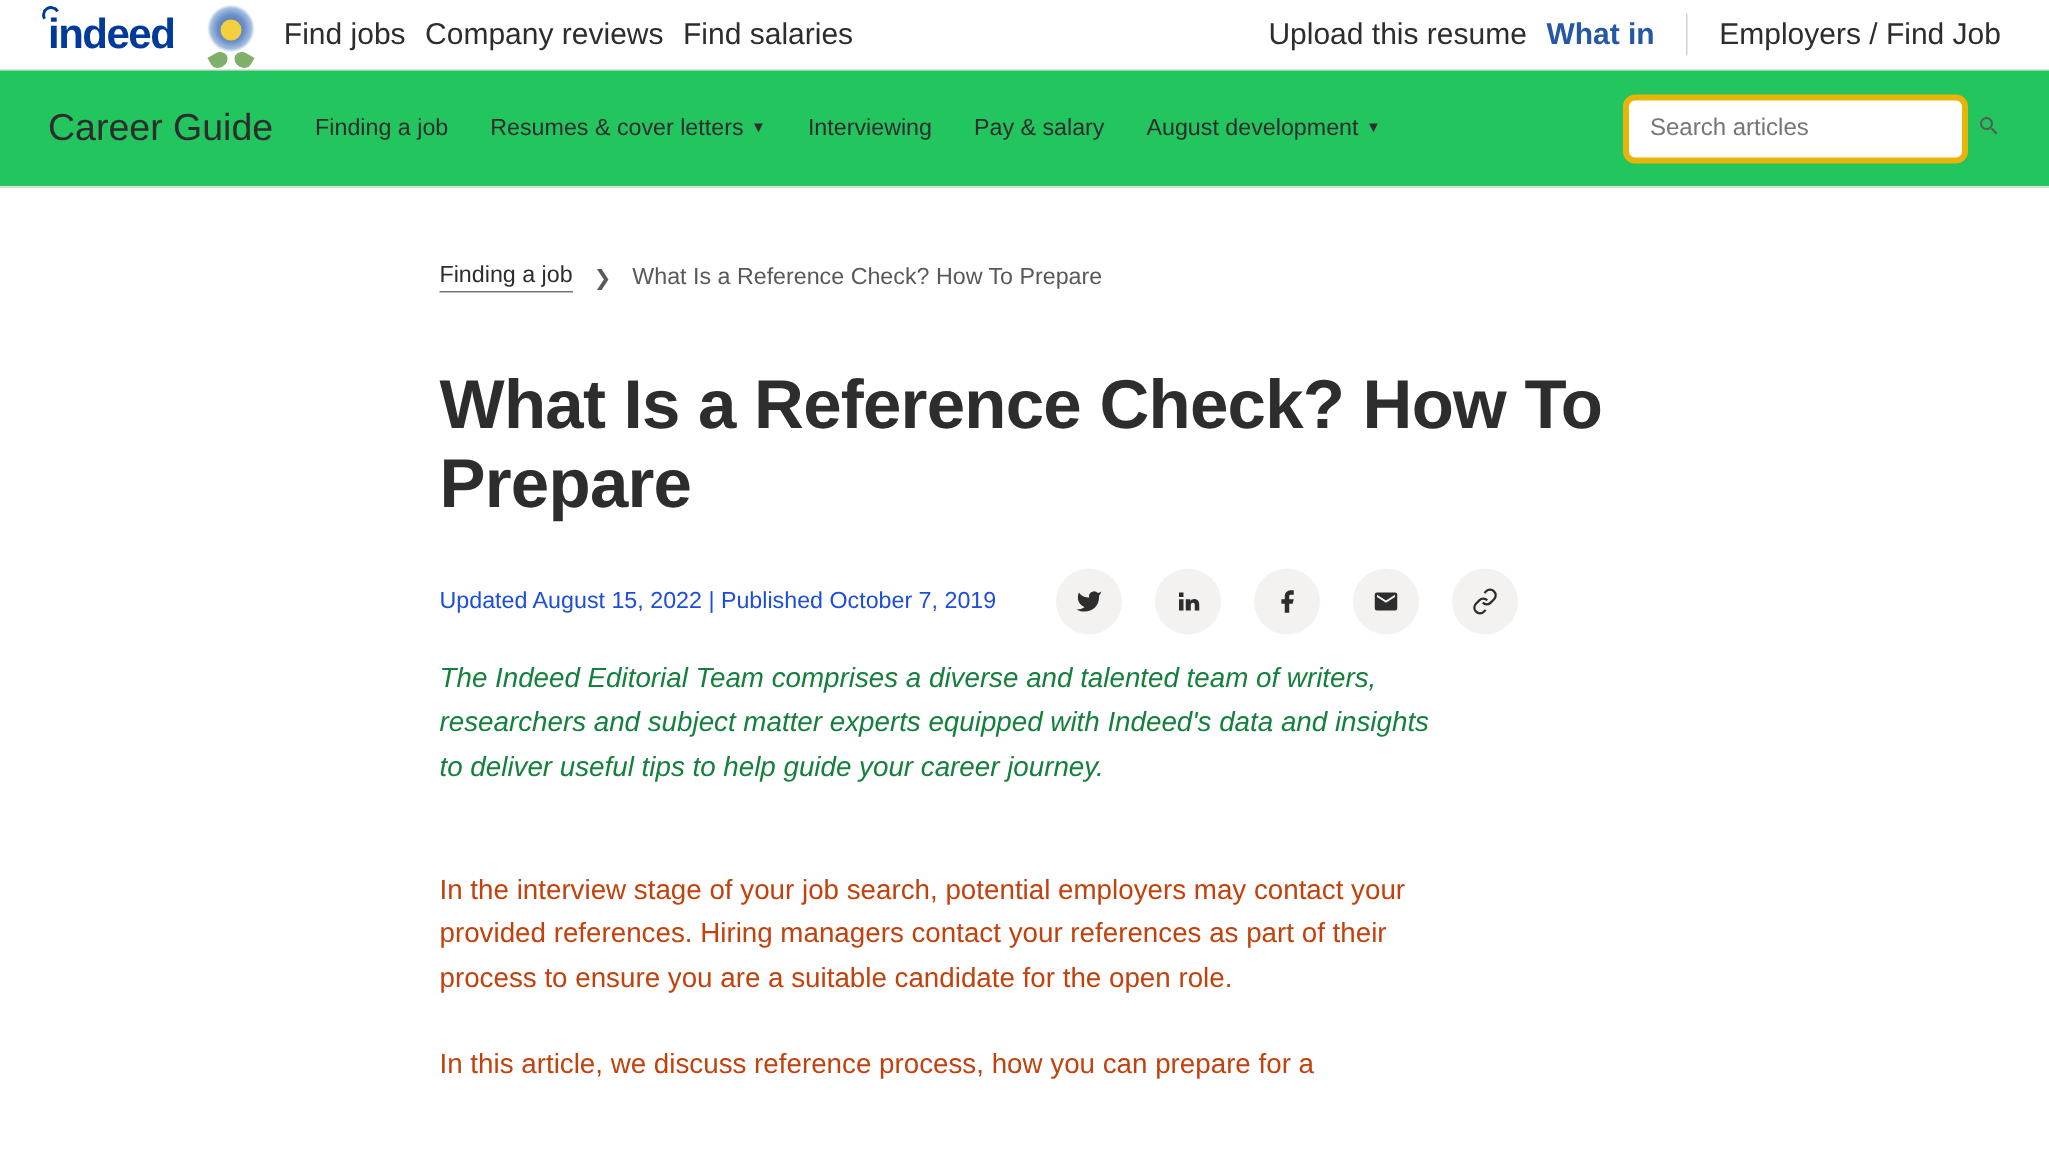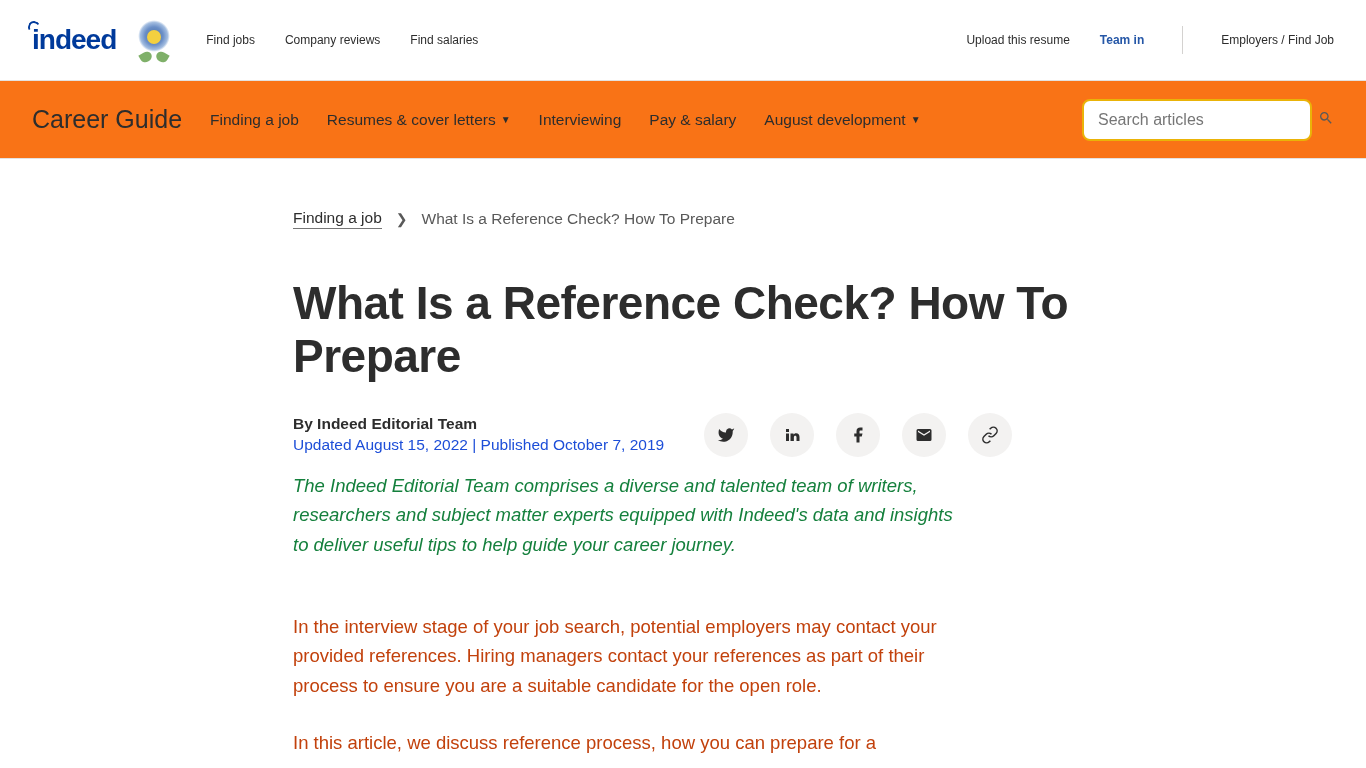--- a/index.html
+++ b/index.html
@@ -1,36 +1,36 @@
 <!DOCTYPE html>
 <html><head>
 <meta charset="utf-8">
 <style>
 *{margin:0;padding:0;box-sizing:border-box;}
 body{font-family:-apple-system,BlinkMacSystemFont,"Segoe UI","Helvetica Neue",Arial,sans-serif;background:#fff;color:#2d2d2d;}
-.topnav{display:flex;align-items:center;padding:18px 32px;border-bottom:1px solid #e4e2e0;gap:30px;}
+.topnav{display:flex;align-items:center;padding:1px 32px;border-bottom:1px solid #e4e2e0;gap:13px;}
 .logo{display:flex;align-items:center;gap:16px;}
 .logo-text{color:#003a9b;font-size:28px;font-weight:800;letter-spacing:-1px;position:relative;}
 .logo-text::before{content:'';position:absolute;top:-3px;left:-4px;width:8px;height:8px;border:2px solid #003a9b;border-radius:50%;border-right-color:transparent;border-bottom-color:transparent;transform:rotate(15deg);}
 .flower{width:44px;height:44px;position:relative;}
 .flower-petals{width:32px;height:32px;background:radial-gradient(circle at center,#4a6fa5 0%,#6b8fc7 40%,#a3bde0 60%,transparent 70%);border-radius:50%;margin:2px auto 0;}
 .flower-center{position:absolute;top:12px;left:50%;transform:translateX(-50%);width:14px;height:14px;background:#f4d03f;border-radius:50%;}
 .leaf{position:absolute;bottom:0;width:12px;height:10px;background:#7fb069;border-radius:0 50% 50% 50%;}
 .leaf.l{left:8px;transform:rotate(-30deg);}
 .leaf.r{right:8px;transform:rotate(30deg) scaleX(-1);}
-.topnav a{color:#2d2d2d;text-decoration:none;font-size:12px;}
+.topnav a{color:#2d2d2d;text-decoration:none;font-size:20px;}
 .spacer{flex:1;}
 .signin{color:#2557a7!important;font-weight:600;}
 .divider{width:1px;height:28px;background:#d4d2d0;margin:0 8px;}
-.subnav{display:flex;align-items:center;padding:0 32px;border-bottom:1px solid #e4e2e0;gap:28px;height:78px;background:#f97316;}
+.subnav{display:flex;align-items:center;padding:0 32px;border-bottom:1px solid #e4e2e0;gap:28px;height:78px;background:#22c55e;}
 .cg-title{font-size:25px;font-weight:400;color:#2d2d2d;}
 .subnav a{color:#2d2d2d;text-decoration:none;font-size:15.5px;display:flex;align-items:center;gap:5px;}
 .caret{font-size:10px;}
 .search-wrap{display:flex;align-items:center;gap:6px;margin-left:auto;}
-.search-input{border:2px solid #eab308;border-radius:8px;padding:10px 14px;width:230px;font-size:16px;color:#595959;}
+.search-input{border:4px solid #eab308;border-radius:8px;padding:10px 14px;width:230px;font-size:16px;color:#595959;}
 .search-input::placeholder{color:#767676;}
 .search-btn{background:none;border:none;cursor:pointer;font-size:15px;color:#595959;}
 .content{max-width:780px;margin:0 auto;padding:50px 0 0 0;}
 .crumbs{display:flex;align-items:center;gap:14px;font-size:15.5px;margin-bottom:48px;}
 .crumbs a{color:#2d2d2d;text-decoration:none;border-bottom:1.5px solid #767676;padding-bottom:1px;}
 .crumbs .sep{color:#595959;font-size:14px;}
 .crumbs .curr{color:#595959;}
 h1{font-size:46px;font-weight:700;line-height:1.15;color:#2d2d2d;margin-bottom:30px;letter-spacing:-0.5px;}
 .meta-row{display:flex;align-items:center;gap:40px;margin-bottom:14px;}
 .meta{font-size:15.5px;color:#2d2d2d;}
@@ -53,21 +53,21 @@
         <div class="flower-center"></div>
       <div class="leaf l"></div>
         <div class="leaf r"></div>
     </div>
   </div>
   <a href="#">Find jobs</a>
   <a href="#">Company reviews</a>
   <a href="#">Find salaries</a>
   <div class="spacer"></div>
   <a href="#">Upload this resume</a>
-  <a href="#" class="signin">Team in</a>
+  <a href="#" class="signin">What in</a>
   <div class="divider"></div>
   <a href="#">Employers / Find Job</a>
 </nav>
 
 <nav class="subnav">
   <span class="cg-title">Career Guide</span>
   <a href="#">
       <span>Finding a job</span>
     </a>
   <a href="#">
@@ -98,21 +98,20 @@
   <div class="crumbs">
     <a href="#">Finding a job</a>
     <span class="sep">❯</span>
     <span class="curr">What Is a Reference Check? How To Prepare</span>
   </div>
 
   <h1>What Is a Reference Check? How To Prepare</h1>
 
   <div class="meta-row">
     <div class="meta">
-      <span class="byline">By Indeed Editorial Team</span>
       <span class="dates">Updated August 15, 2022 | Published October 7, 2019</span>
     </div>
     <div class="share">
       <button class="share-btn">
           <svg viewBox="0 0 24 24">
             <path d="M23 3a10.9 10.9 0 01-3.14 1.53 4.48 4.48 0 00-7.86 3v1A10.66 10.66 0 013 4s-4 9 5 13a11.64 11.64 0 01-7 2c9 5 20 0 20-11.5a4.5 4.5 0 00-.08-.83A7.72 7.72 0 0023 3z"></path>
           </svg>
         </button>
       <button class="share-btn">
           <svg viewBox="0 0 24 24">

